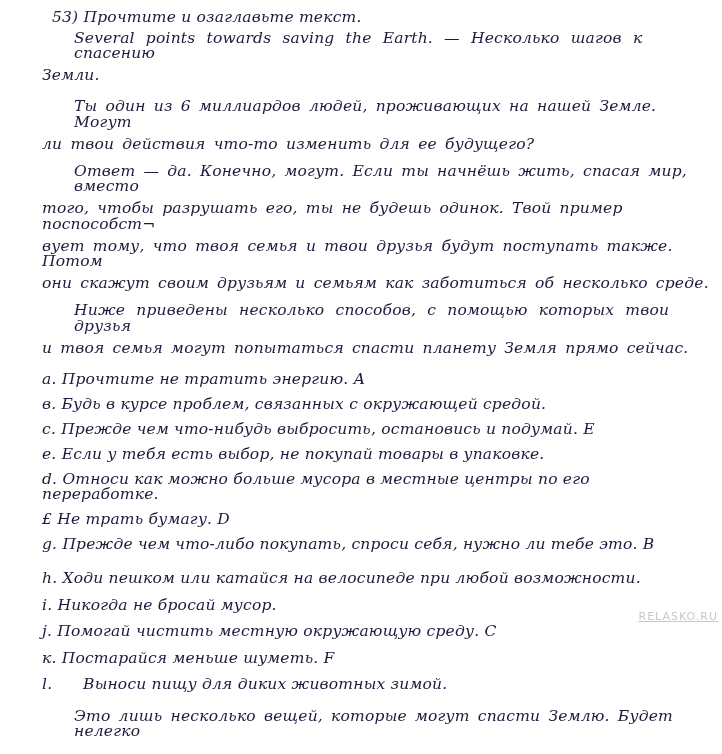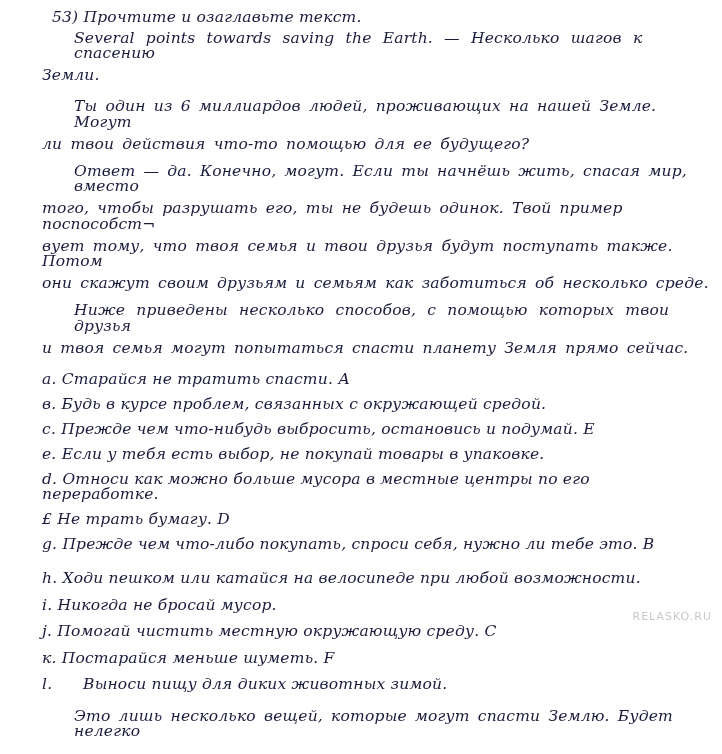--- a/index.html
+++ b/index.html
@@ -46,27 +46,28 @@
   .spread { word-spacing: 3px; }
   .spread2 { word-spacing: 6px; }
   .list .line {
     margin-bottom: 9.5px;
   }
   .list2 .line {
     margin-bottom: 11px;
   }
   .watermark {
     position: absolute;
-    right: 10px;
+    right: 4px;
     bottom: 8px;
     font-family: "DejaVu Sans", sans-serif;
     font-style: normal;
     font-size: 11px;
     letter-spacing: 1px;
     color: #c8c8c8;
+    text-decoration: underline;
   }
   .l-indent { padding-left: 32px; }
   .l-indent2 { padding-left: 10px; }
 </style>
 </head>
 <body>
 
 <div class="page">
 
   <div class="blk">
@@ -77,21 +78,21 @@
 
   <div class="blk para">
     <div class="line l-indent spread2">Several points towards saving the Earth. — Несколько шагов к спасению</div>
     <div class="line">Земли.</div>
   </div>
 
   <div class="gap-m"></div>
 
   <div class="blk para">
     <div class="line l-indent spread">Ты один из 6 миллиардов людей, проживающих на нашей Земле. Могут</div>
-    <div class="line spread">ли твои действия что-то помощью для ее будущего?</div>
+    <div class="line spread">ли твои действия что-то изменить для ее будущего?</div>
   </div>
 
   <div class="gap-s"></div>
 
   <div class="blk para">
     <div class="line l-indent spread">Ответ — да. Конечно, могут. Если ты начнёшь жить, спасая мир, вместо</div>
     <div class="line spread">того, чтобы разрушать его, ты не будешь одинок. Твой пример поспособст¬</div>
     <div class="line spread">вует тому, что твоя семья и твои друзья будут поступать также. Потом</div>
     <div class="line spread">они скажут своим друзьям и семьям как заботиться об несколько среде.</div>
   </div>
@@ -99,21 +100,21 @@
   <div class="gap-s"></div>
 
   <div class="blk para">
     <div class="line l-indent spread2">Ниже приведены несколько способов, с помощью которых твои друзья</div>
     <div class="line spread">и твоя семья могут попытаться спасти планету Земля прямо сейчас.</div>
   </div>
 
   <div class="gap-m"></div>
 
   <div class="blk list">
-    <div class="line">а. Старайся не тратить спасти. А</div>
+    <div class="line">а. Прочтите не тратить энергию. А</div>
     <div class="line">в. Будь в курсе проблем, связанных с окружающей средой.</div>
     <div class="line">c. Прежде чем что-нибудь выбросить, остановись и подумай. Е</div>
     <div class="line">е. Если у тебя есть выбор, не покупай товары в упаковке.</div>
     <div class="line">d. Относи как можно больше мусора в местные центры по его переработке.</div>
     <div class="line">£ Не трать бумагу. D</div>
     <div class="line">g. Прежде чем что-либо покупать, спроси себя, нужно ли тебе это. В</div>
   </div>
 
   <div class="gap-m"></div>
 

